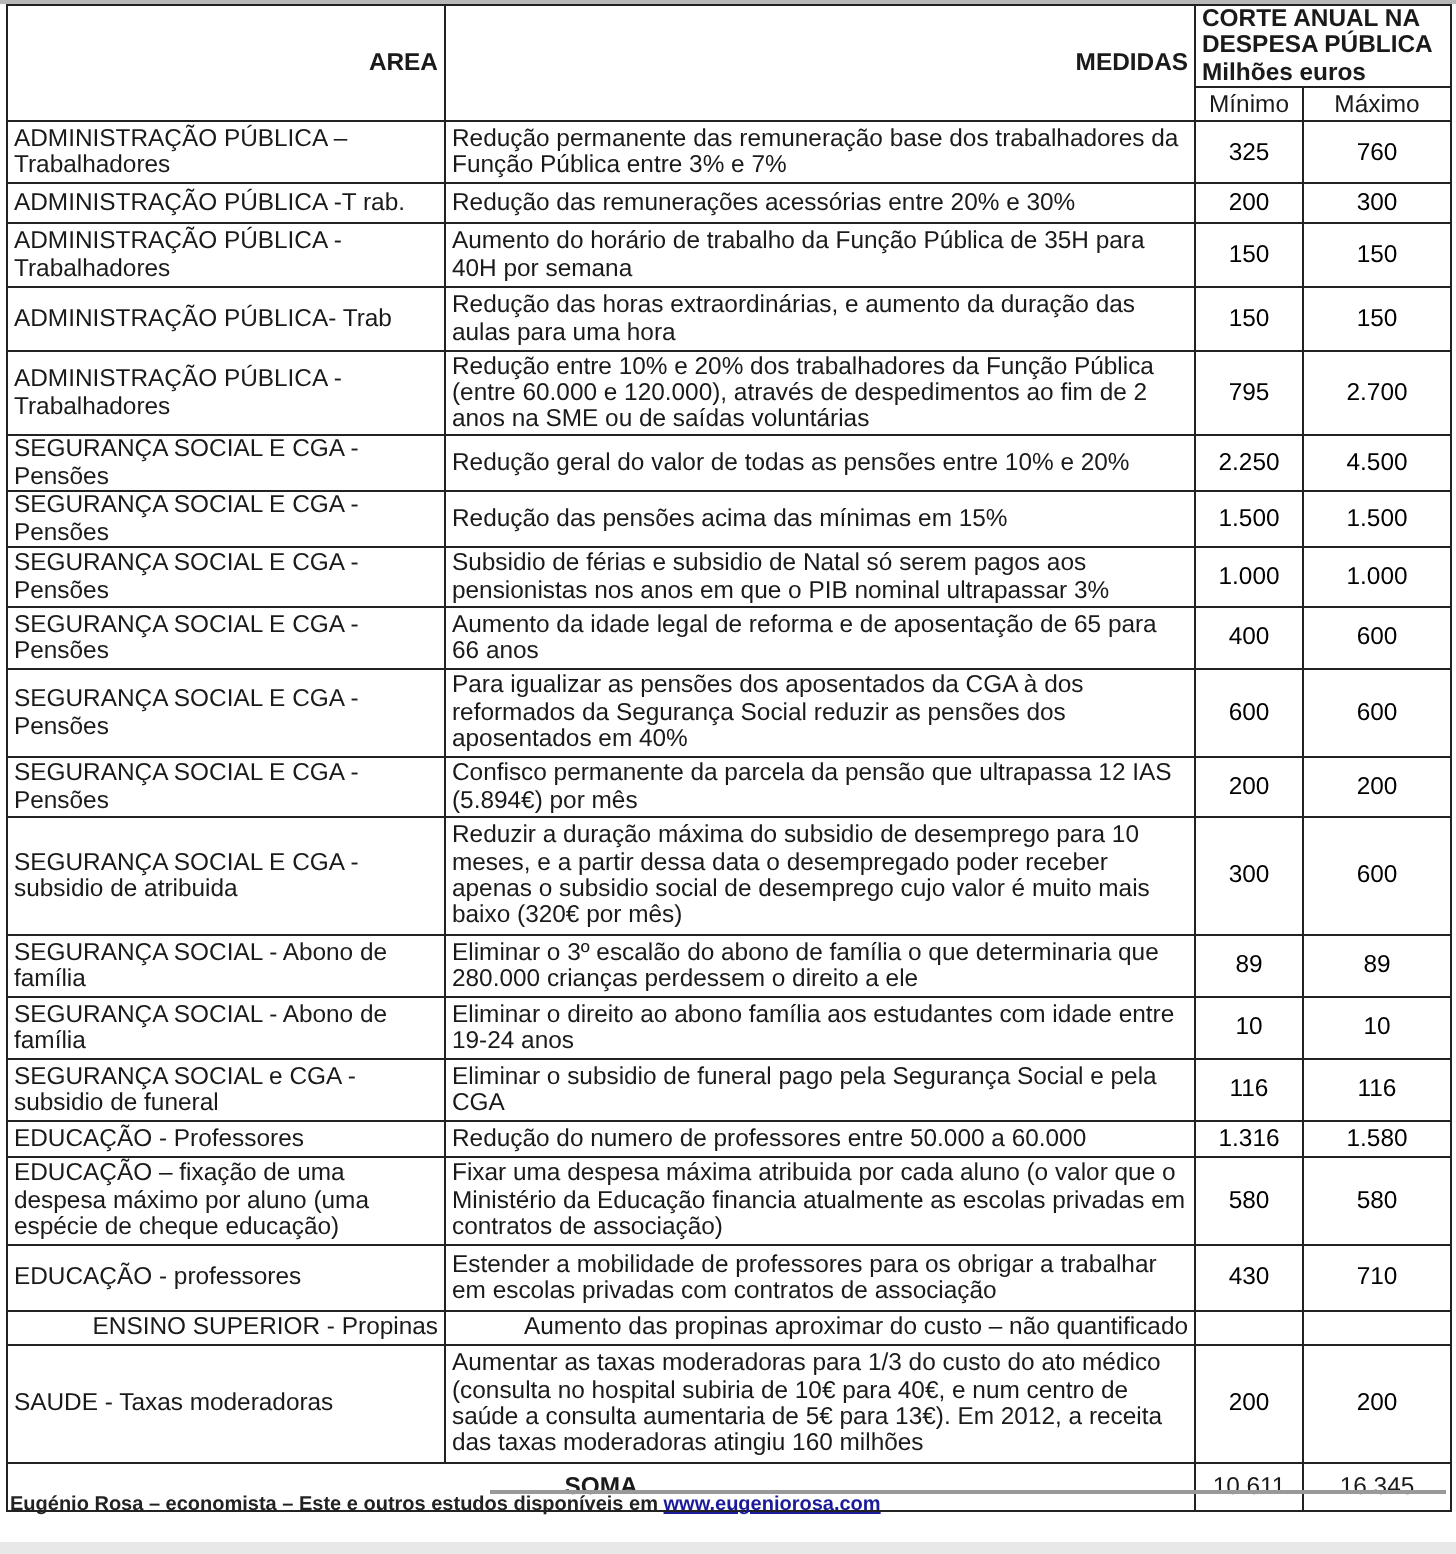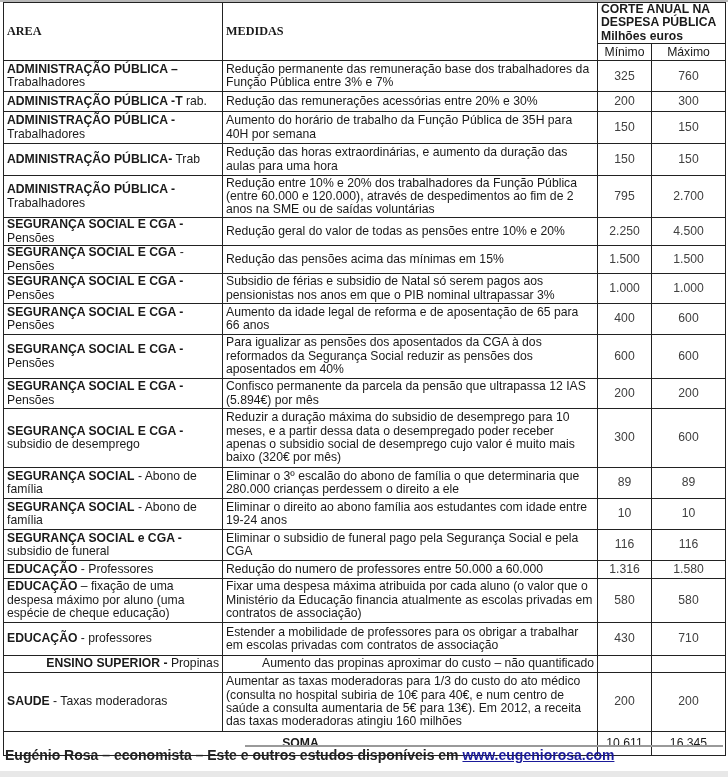--- a/index.html
+++ b/index.html
@@ -11,30 +11,30 @@
     border-collapse: collapse; table-layout: fixed;
   }
   table.main td, table.main th {
     border: 1.5px solid #222; padding: 0 3px; vertical-align: middle;
     font-size: 12.2px; line-height: 13.4px; overflow: hidden;
   }
   col.c-area { width: 219px; }
   col.c-med { width: 375px; }
   col.c-min { width: 54px; }
   col.c-max { width: 74px; }
-  th.h-big { font-size: 18px; font-weight: bold; text-align: left; font-family: Liberation Serif, serif; }
+  th.h-big { font-size: 18px; font-weight: bold; text-align: right; }
   th.h-corte { font-size: 12px; line-height: 13.5px; font-weight: bold; text-align: left; padding: 0; }
   th.h-sub { font-size: 12px; font-weight: normal; text-align: center; height: 16px; padding: 0; }
-  td.area b { font-weight: bold; }
+  td.area b { font-weight: normal; }
   td.area { font-size: 12.2px; }
-  td.num { text-align: center; font-size: 14.5px; color: #404040; padding: 0; }
+  td.num { text-align: center; font-size: 14.5px; color: #000000; padding: 0; }
   td.soma-label { text-align: center; font-weight: bold; font-size: 17px; height: 23px; }
   td.soma-num { text-align: center; font-weight: normal; font-size: 14px; padding: 0; }
   .footer {
-    position: absolute; left: 5px; top: 747px; font-size: 14px; font-weight: bold; color: #222;
+    position: absolute; left: 5px; top: 747px; font-size: 10px; font-weight: bold; color: #222;
     white-space: nowrap;
   }
   .footer a { color: #1a1a9a; text-decoration: underline; }
   .rule { position: absolute; left: 245px; top: 745px; width: 478px; height: 2px; background: #999; }
   .bottombar { position: absolute; left: 0; top: 771px; width: 728px; height: 6px; background: #e8e8e8; }
 </style>
 </head>
 <body>
 
 <div class="topbar"></div>
@@ -121,21 +121,21 @@
         <td class="num">600</td>
         <td class="num">600</td>
       </tr>
       <tr style="height: 30px;">
         <td class="area"><b>SEGURANÇA SOCIAL E CGA -</b> <span>Pensões</span></td>
         <td>Confisco permanente da parcela da pensão que ultrapassa 12 IAS (5.894€) por mês</td>
         <td class="num">200</td>
         <td class="num">200</td>
       </tr>
       <tr style="height: 59px;">
-        <td class="area"><b>SEGURANÇA SOCIAL E CGA -</b> <span>subsidio de desemprego</span></td>
+        <td class="area"><b>SEGURANÇA SOCIAL E CGA -</b> <span>subsidio de atribuida</span></td>
         <td>Reduzir a duração máxima do subsidio de desemprego para 10 meses, e a partir dessa data o desempregado poder receber apenas o subsidio social de desemprego cujo valor é muito mais baixo (320€ por mês)</td>
         <td class="num">300</td>
         <td class="num">600</td>
       </tr>
       <tr style="height: 31px;">
         <td class="area"><b>SEGURANÇA SOCIAL</b> <span>- Abono de família</span></td>
         <td>Eliminar o 3º escalão do abono de família o que determinaria que 280.000 crianças perdessem o direito a ele</td>
         <td class="num">89</td>
         <td class="num">89</td>
       </tr>

